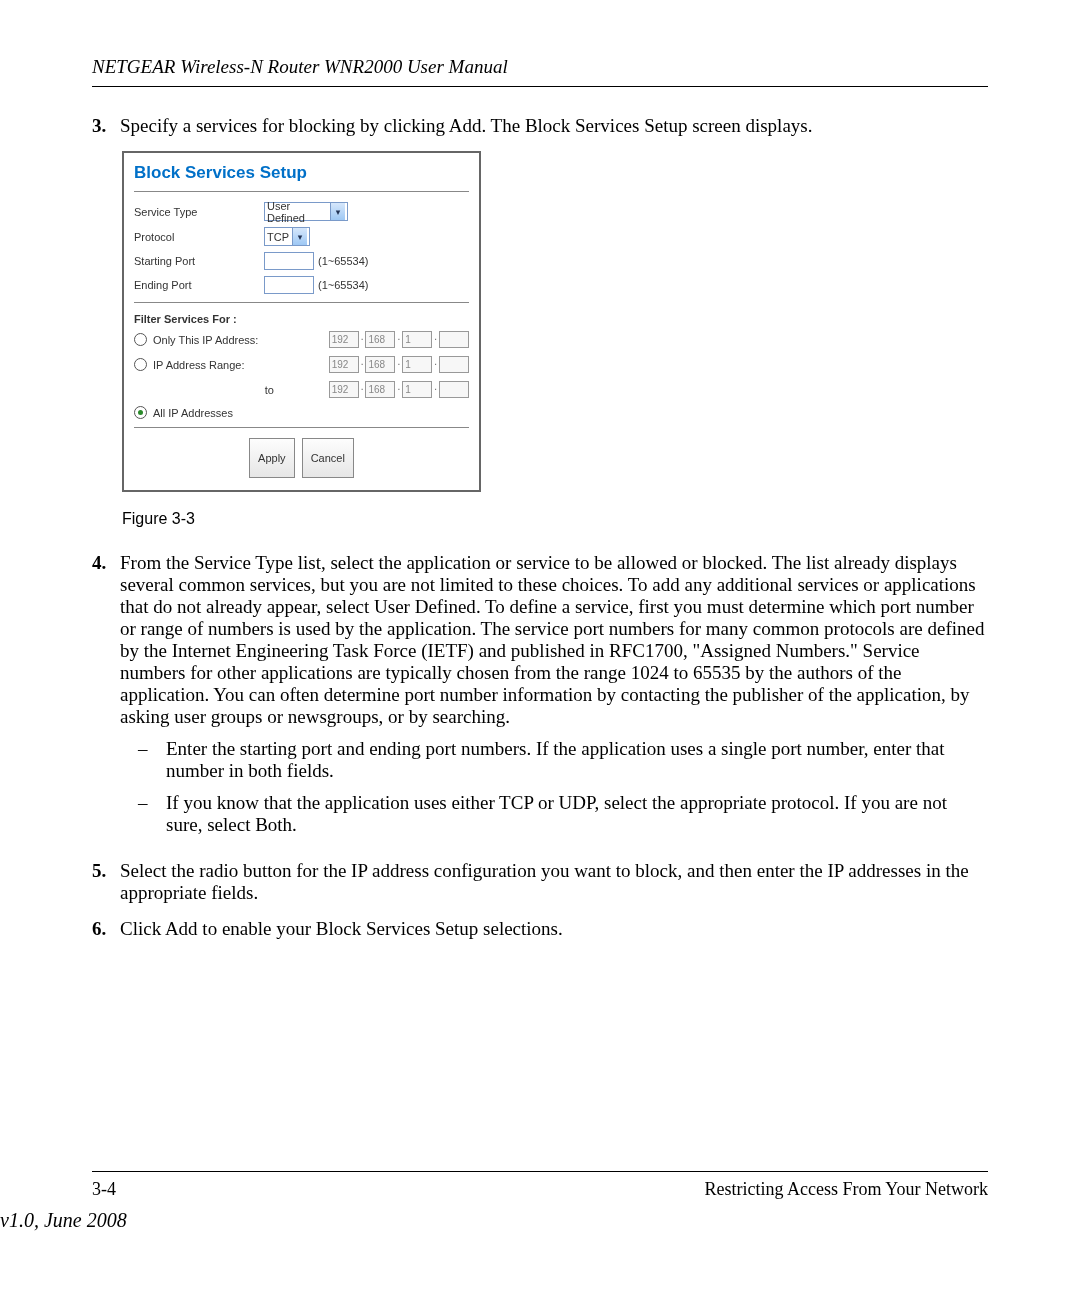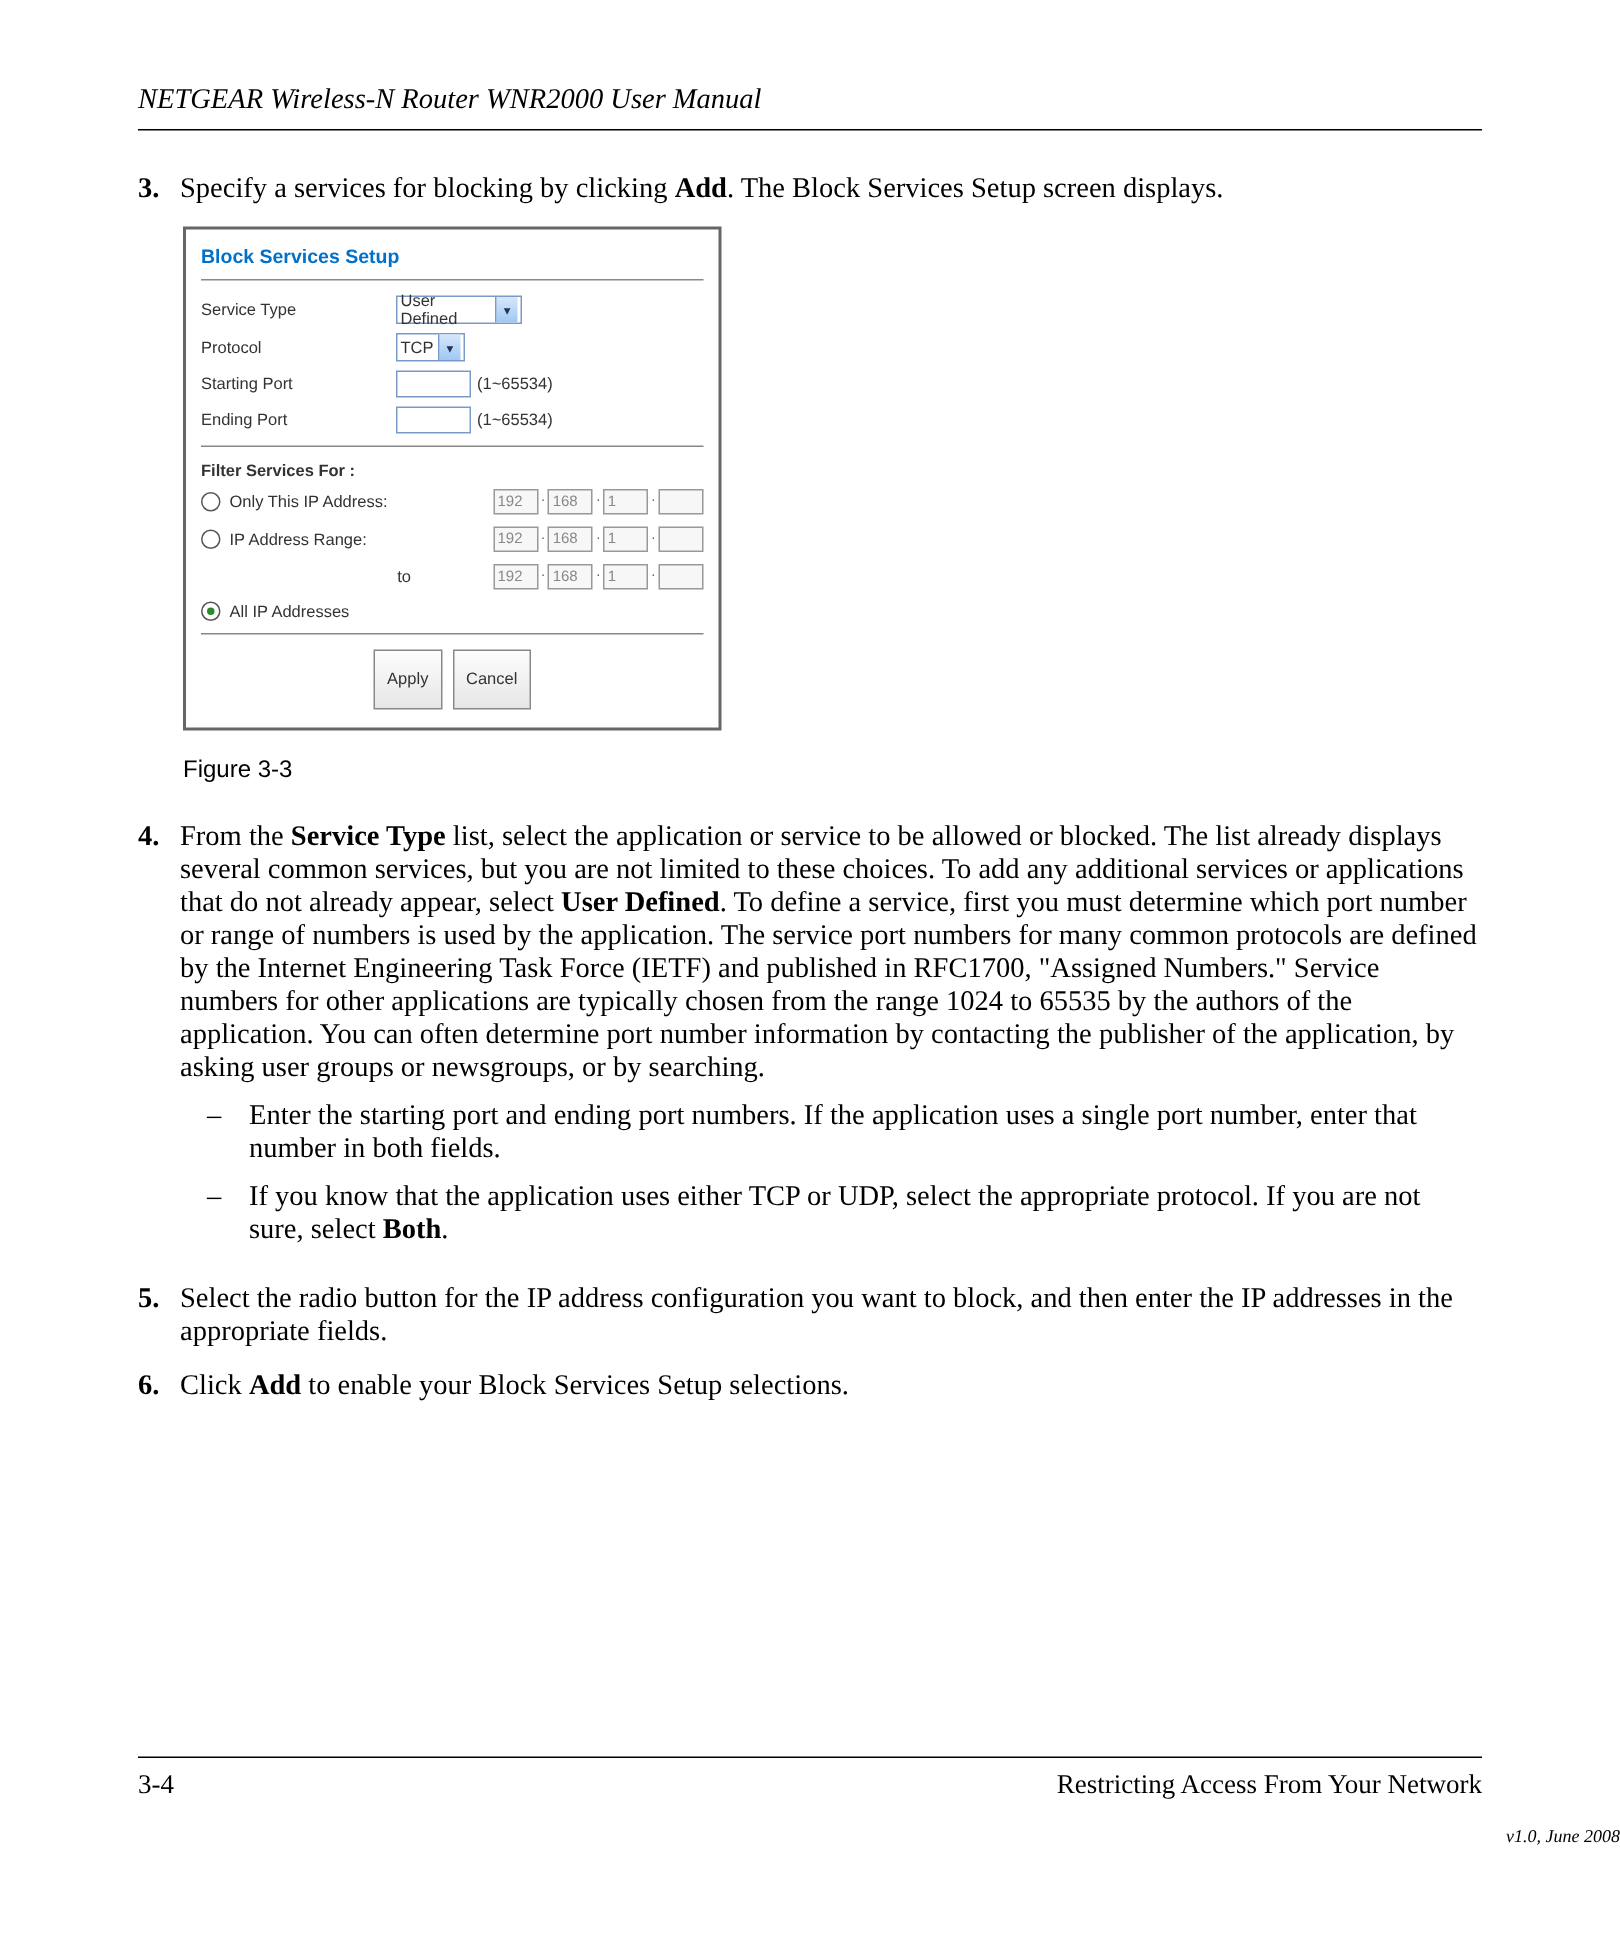--- a/index.html
+++ b/index.html
@@ -27,21 +27,21 @@
     display: flex;
     margin-bottom: 14px;
   }
   .step-num {
     font-weight: bold;
     min-width: 28px;
   }
   .step-body {
     flex: 1;
   }
-  .bold { font-weight: bold; }
+  .bold { font-weight: normal; }
   .sub-list {
     margin-top: 10px;
   }
   .sub-item {
     display: flex;
     margin-bottom: 10px;
     margin-left: 18px;
   }
   .dash {
     min-width: 28px;
@@ -61,21 +61,21 @@
     border: 2px solid #666;
     background: #fff;
     font-family: Arial, Helvetica, sans-serif;
     font-size: 11px;
     color: #333;
     padding: 10px 10px 12px 10px;
   }
   .shot-title {
     color: #0070c8;
     font-weight: bold;
-    font-size: 13px;
+    font-size: 17px;
     margin-bottom: 6px;
   }
   .shot hr {
     border: none;
     border-top: 1px solid #888;
     margin: 8px 0 10px 0;
   }
   .form-row {
     display: flex;
     align-items: center;
@@ -188,23 +188,23 @@
     display: flex;
     justify-content: space-between;
     font-size: 18px;
     align-items: center;
   }
   .version {
     position: absolute;
     left: 0;
     right: 0;
     bottom: 64px;
-    text-align: right;
+    text-align: left;
     font-style: italic;
-    font-size: 12px;
+    font-size: 20px;
   }
 </style>
 </head>
 <body>
 
 <div class="page">
   <div class="header">NETGEAR Wireless-N Router WNR2000 User Manual</div>
 
   <div class="step">
     <div class="step-num">3.</div>

